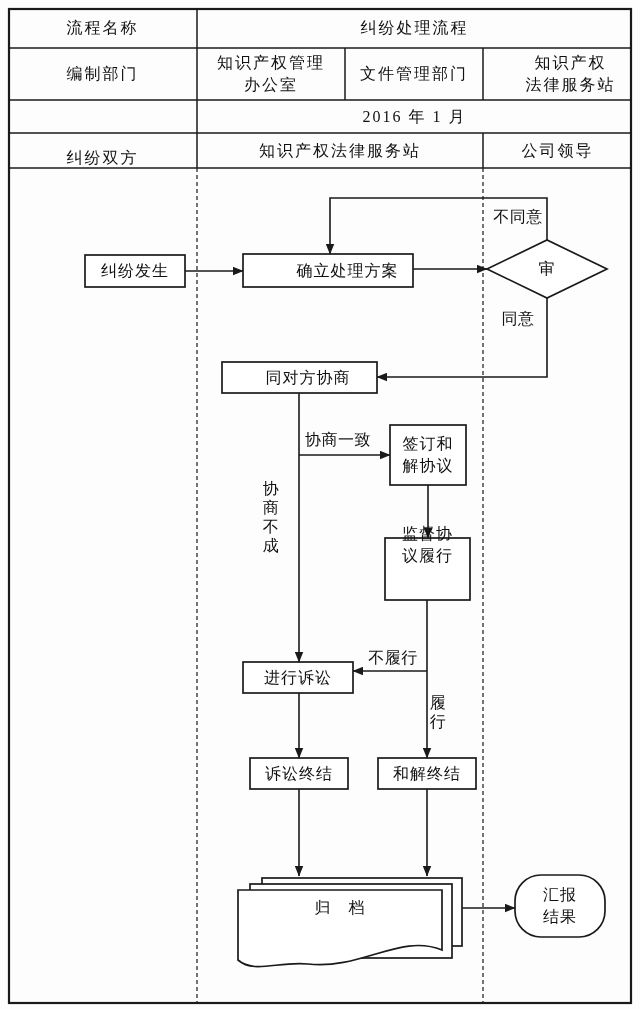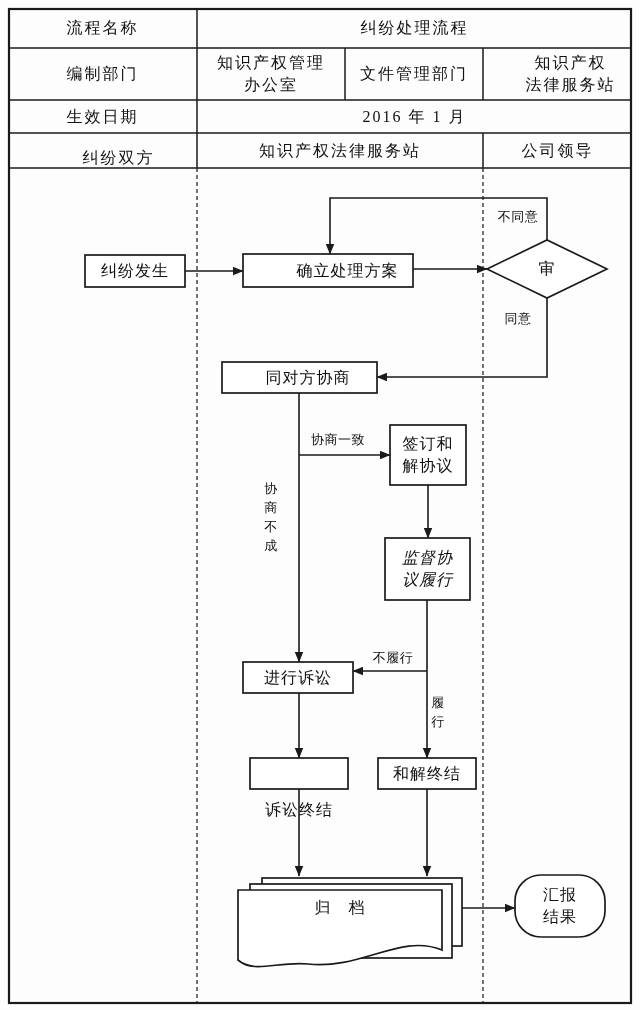--- a/index.html
+++ b/index.html
@@ -15,21 +15,21 @@
   }
   svg.layer { position:absolute; left:0; top:0; }
   .txt {
     position:absolute;
     display:flex; align-items:center; justify-content:center;
     text-align:center;
     white-space:pre-line;
   }
   .hdr  { font-size:16px; letter-spacing:2px; line-height:22px; }
   .node { font-size:16px; letter-spacing:1px; line-height:22px; }
-  .lbl  { font-size:13px; line-height:19px; letter-spacing:0.5px; }
+  .lbl  { font-size:16px; line-height:19px; letter-spacing:0.5px; }
   
   .frame { stroke:#1a1a1a; stroke-width:2.2; fill:none; }
   .grid  { stroke:#1a1a1a; stroke-width:1.5; }
   .dash  { stroke:#1a1a1a; stroke-width:1.2; stroke-dasharray:4 3; }
   .con   { stroke:#1a1a1a; stroke-width:1.6; fill:none; }
   .shape { stroke:#1a1a1a; stroke-width:1.7; fill:#ffffff; }
   .arrhead { fill:#1a1a1a; stroke:none; }
 </style>
 </head>
 <body>
@@ -97,37 +97,36 @@
   <div class="txt hdr" style="left:8px;top:8px;width:189px;height:40px;">流程名称</div>
   <div class="txt hdr" style="left:197px;top:8px;width:435px;height:40px;">纠纷处理流程</div>
 
   <div class="txt hdr" style="left:8px;top:48px;width:189px;height:52px;">编制部门</div>
   <div class="txt hdr" style="left:197px;top:48px;width:148px;height:52px;">知识产权管理
 办公室</div>
   <div class="txt hdr" style="left:345px;top:48px;width:138px;height:52px;">文件管理部门</div>
   <div class="txt hdr" style="left:483px;top:48px;width:175px;height:52px;border-radius:10px;">知识产权
 法律服务站</div>
 
-  <div class="txt hdr" style="left:8px;top:100px;width:189px;height:33px;">生效日期</div>
   <div class="txt hdr" style="left:197px;top:100px;width:435px;height:33px;">2016 年 1 月</div>
 
-  <div class="txt hdr" style="left:24px;top:133px;width:189px;height:50px;">纠纷双方</div>
+  <div class="txt hdr" style="left:8px;top:133px;width:189px;height:50px;">纠纷双方</div>
   <div class="txt hdr" style="left:197px;top:133px;width:286px;height:35px;">知识产权法律服务站</div>
   <div class="txt hdr" style="left:483px;top:133px;width:149px;height:35px;">公司领导</div>
 
   <div class="txt node" style="left:85px;top:255px;width:100px;height:32px;">纠纷发生</div>
   <div class="txt node" style="left:243px;top:254px;width:170px;height:33px;padding-left:39px;">确立处理方案</div>
   <div class="txt node" style="left:507px;top:253px;width:80px;height:31px;">审</div>
   <div class="txt node" style="left:222px;top:362px;width:155px;height:31px;padding-left:17px;">同对方协商</div>
   <div class="txt node" style="left:390px;top:425px;width:76px;height:60px;">签订和
 解协议</div>
-  <div class="txt node" style="left:385px;top:538px;width:85px;height:62px;font-style:italic;">监督协
+  <div class="txt node" style="left:385px;top:514px;width:85px;height:62px;">监督协
 议履行</div>
   <div class="txt node" style="left:243px;top:662px;width:110px;height:31px;">进行诉讼</div>
-  <div class="txt node" style="left:250px;top:758px;width:98px;height:31px;margin-top:36px;">诉讼终结</div>
+  <div class="txt node" style="left:250px;top:758px;width:98px;height:31px;">诉讼终结</div>
   <div class="txt node" style="left:378px;top:758px;width:98px;height:31px;">和解终结</div>
   <div class="txt node" style="left:250px;top:894px;width:180px;height:28px;">归　档</div>
   <div class="txt node" style="left:515px;top:875px;width:90px;height:62px;">汇报
 结果</div>
 
   <div class="txt lbl" style="left:488px;top:206px;width:60px;height:20px;">不同意</div>
   <div class="txt lbl" style="left:496px;top:308px;width:44px;height:20px;">同意</div>
   <div class="txt lbl" style="left:304px;top:430px;width:68px;height:18px;">协商一致</div>
   <div class="txt lbl" style="left:261px;top:476px;width:20px;height:82px;">协
 商

